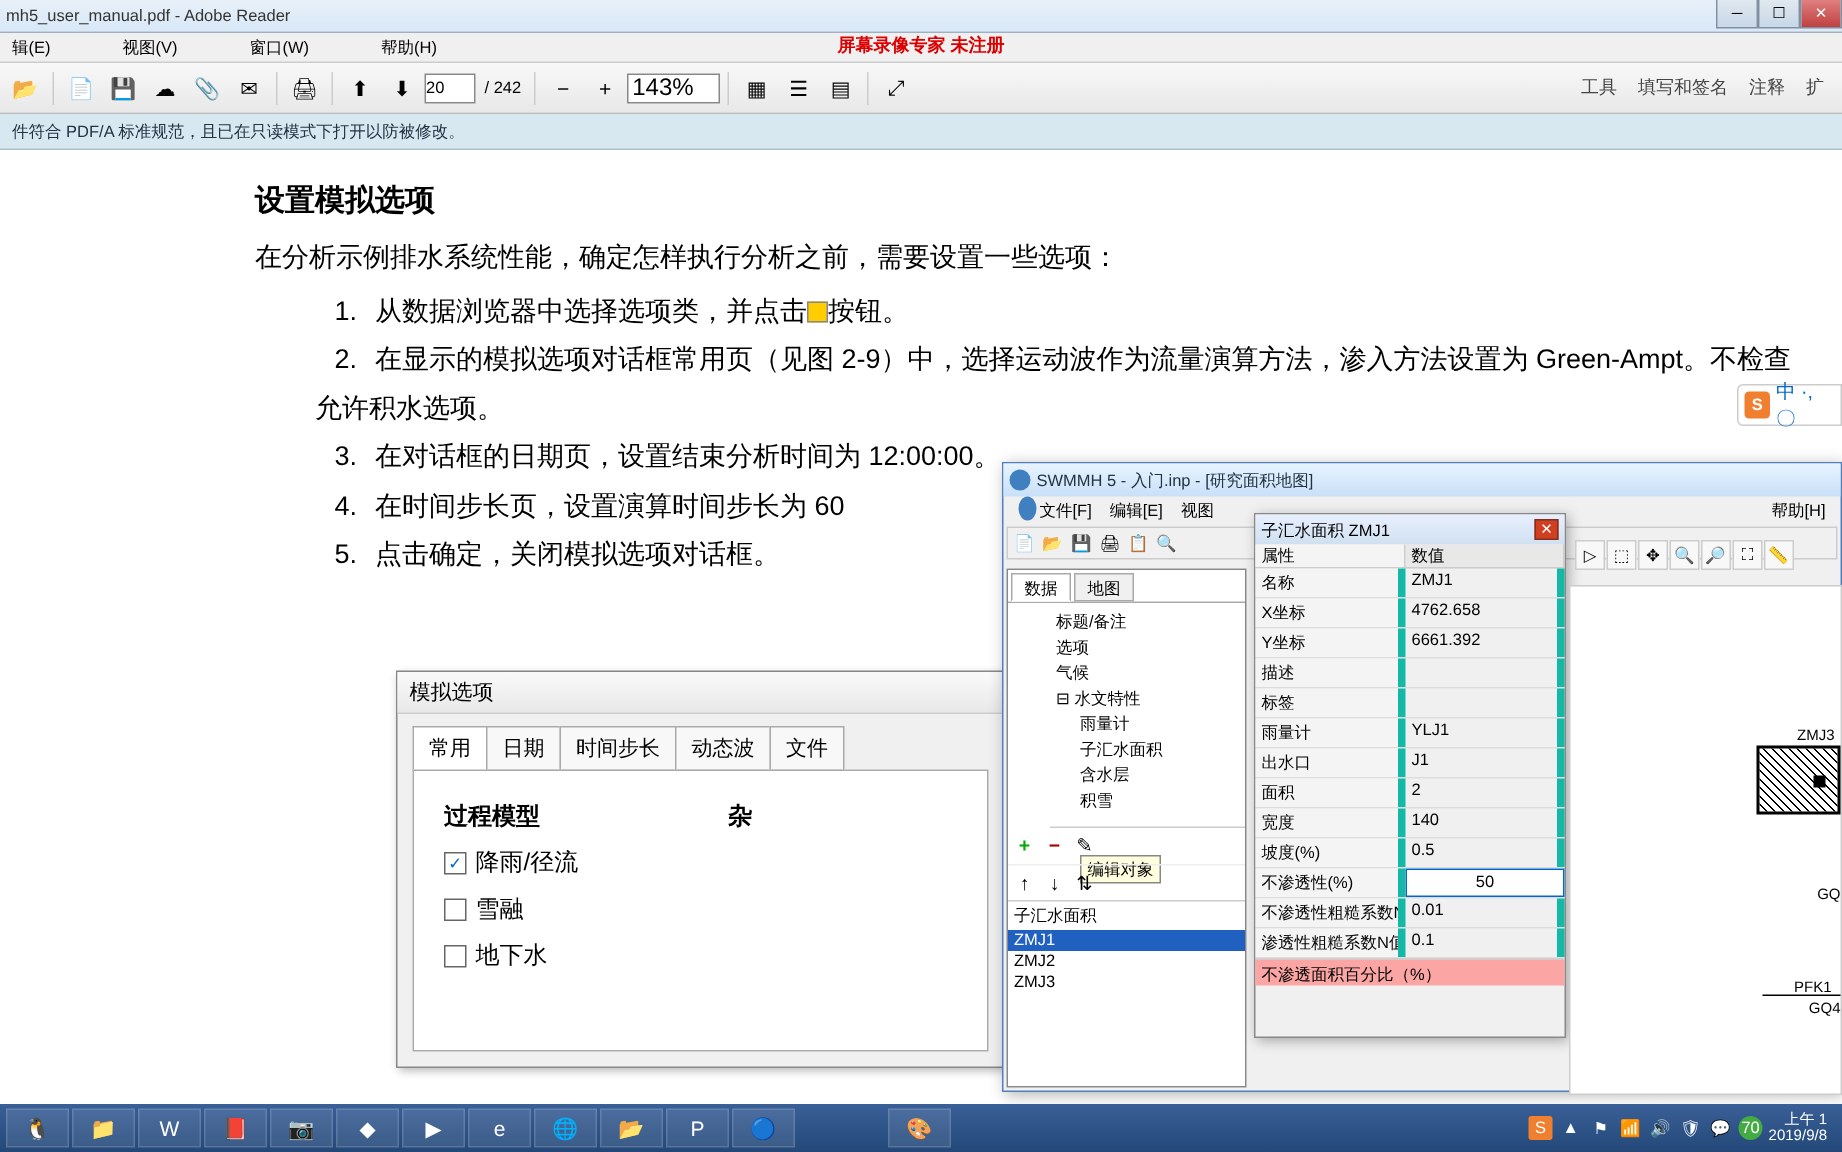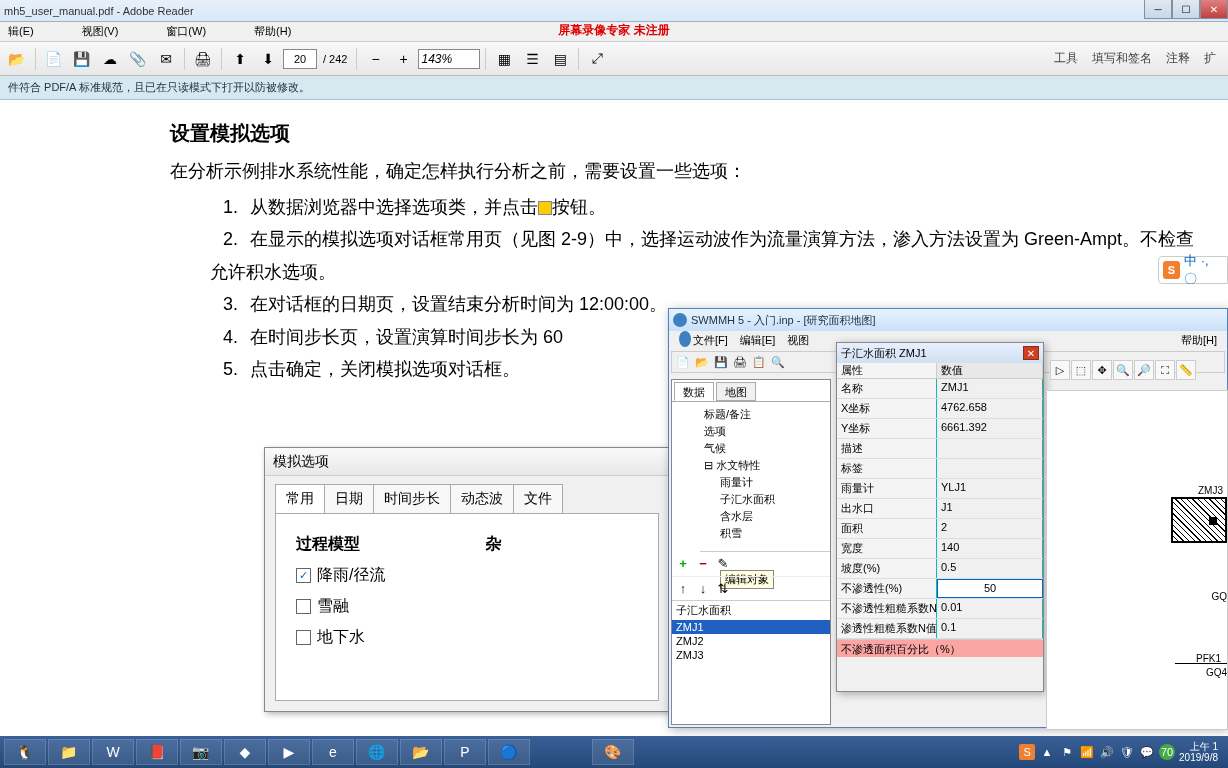--- a/index.html
+++ b/index.html
@@ -13,23 +13,23 @@
 
 
 .menu-bar { height: 20px; background: #f0f0f0; display: flex; border-bottom: 1px solid #ccc; position: relative; gap: 32px; }
 .menu-item { padding: 2px 8px; font-size: 11px; cursor: pointer; }
 .overlay-text { position: absolute; left: 50%; transform: translateX(-50%); color: #d00; font-size: 12px; font-weight: bold; }
 
 
 .toolbar { height: 34px; background: linear-gradient(#f8f8f8,#e8e8e8); border-bottom: 1px solid #bbb; display: flex; align-items: center; padding: 0 4px; gap: 2px; }
 .tb-btn { width: 26px; height: 26px; border: 1px solid transparent; display: flex; align-items: center; justify-content: center; cursor: pointer; font-size: 14px; }
 .tb-sep { width: 1px; height: 22px; background: #ccc; margin: 0 3px; }
-.page-input { width: 34px; height: 20px; border: 1px solid #888; text-align: center; font-size: 11px; }
+.page-input { width: 34px; height: 20px; border: 1px solid #888; text-align: left; font-size: 11px; }
 .page-total { font-size: 11px; margin: 0 4px; }
-.zoom-select { width: 62px; height: 20px; border: 1px solid #888; font-size: 12px; padding: 0 2px; font-style: italic; }
+.zoom-select { width: 62px; height: 20px; border: 1px solid #888; font-size: 16px; padding: 0 2px; }
 .right-tools { margin-left: auto; display: flex; gap: 14px; padding-right: 8px; }
 .right-tool { font-size: 12px; color: #444; cursor: pointer; }
 
 
 .info-bar { height: 24px; background: #d8e8f0; border-bottom: 1px solid #a8c0d0; padding: 4px 8px; font-size: 11px; color: #234; }
 
 
 .pdf-content { position: absolute; left: 0; top: 100px; width: 100%; height: 630px; background: #fff; padding: 20px 20px 20px 170px; font-family: SimSun; }
 .pdf-content h3 { font-size: 20px; font-weight: bold; margin-bottom: 12px; }
 .pdf-content .intro { font-size: 18px; margin-bottom: 8px; }
@@ -73,21 +73,21 @@
 .list-item.selected { background: #2060c0; color: #fff; }
 
 
 .prop-panel { position: absolute; left: 836px; top: 342px; width: 208px; height: 350px; background: #f0f0f0; border: 1px solid #888; box-shadow: 2px 2px 8px rgba(0,0,0,0.3); }
 .prop-title { height: 20px; background: linear-gradient(#e8f0ff,#d0e0f0); display: flex; align-items: center; justify-content: space-between; padding: 0 4px; font-size: 11px; }
 .close-x { width: 16px; height: 14px; background: #d04020; color: #fff; display: flex; align-items: center; justify-content: center; font-size: 10px; cursor: pointer; border: 1px solid #803020; }
 .prop-grid { font-size: 11px; }
 .prop-header { display: flex; background: #e8e8e8; border-bottom: 1px solid #ccc; }
 .prop-header > div { padding: 0 4px; border-right: 1px solid #ccc; }
 .prop-row { display: flex; border-bottom: 1px solid #ddd; }
-.prop-row > div { padding: 2px 4px; border-right: 1px solid #14b8a6; overflow: hidden; white-space: nowrap; }
+.prop-row > div { padding: 2px 4px; border-right: 5px solid #14b8a6; overflow: hidden; white-space: nowrap; }
 .pname { width: 100px; background: #f4f4f4; }
 .pval { flex: 1; }
 .prop-row.active .pval { background: #fff; border: 1px solid #06c; text-align: center; }
 .prop-status { height: 18px; background: #fca5a5; border-top: 1px solid #ccc; padding: 2px 4px; font-size: 11px; }
 
 
 .map-toolbar { position: absolute; left: 1050px; top: 358px; width: 178px; height: 24px; display: flex; gap: 1px; align-items: center; }
 .map-btn { width: 20px; height: 20px; border: 1px solid #ccc; background: #f8f8f8; display: flex; align-items: center; justify-content: center; font-size: 11px; cursor: pointer;}
 
 

